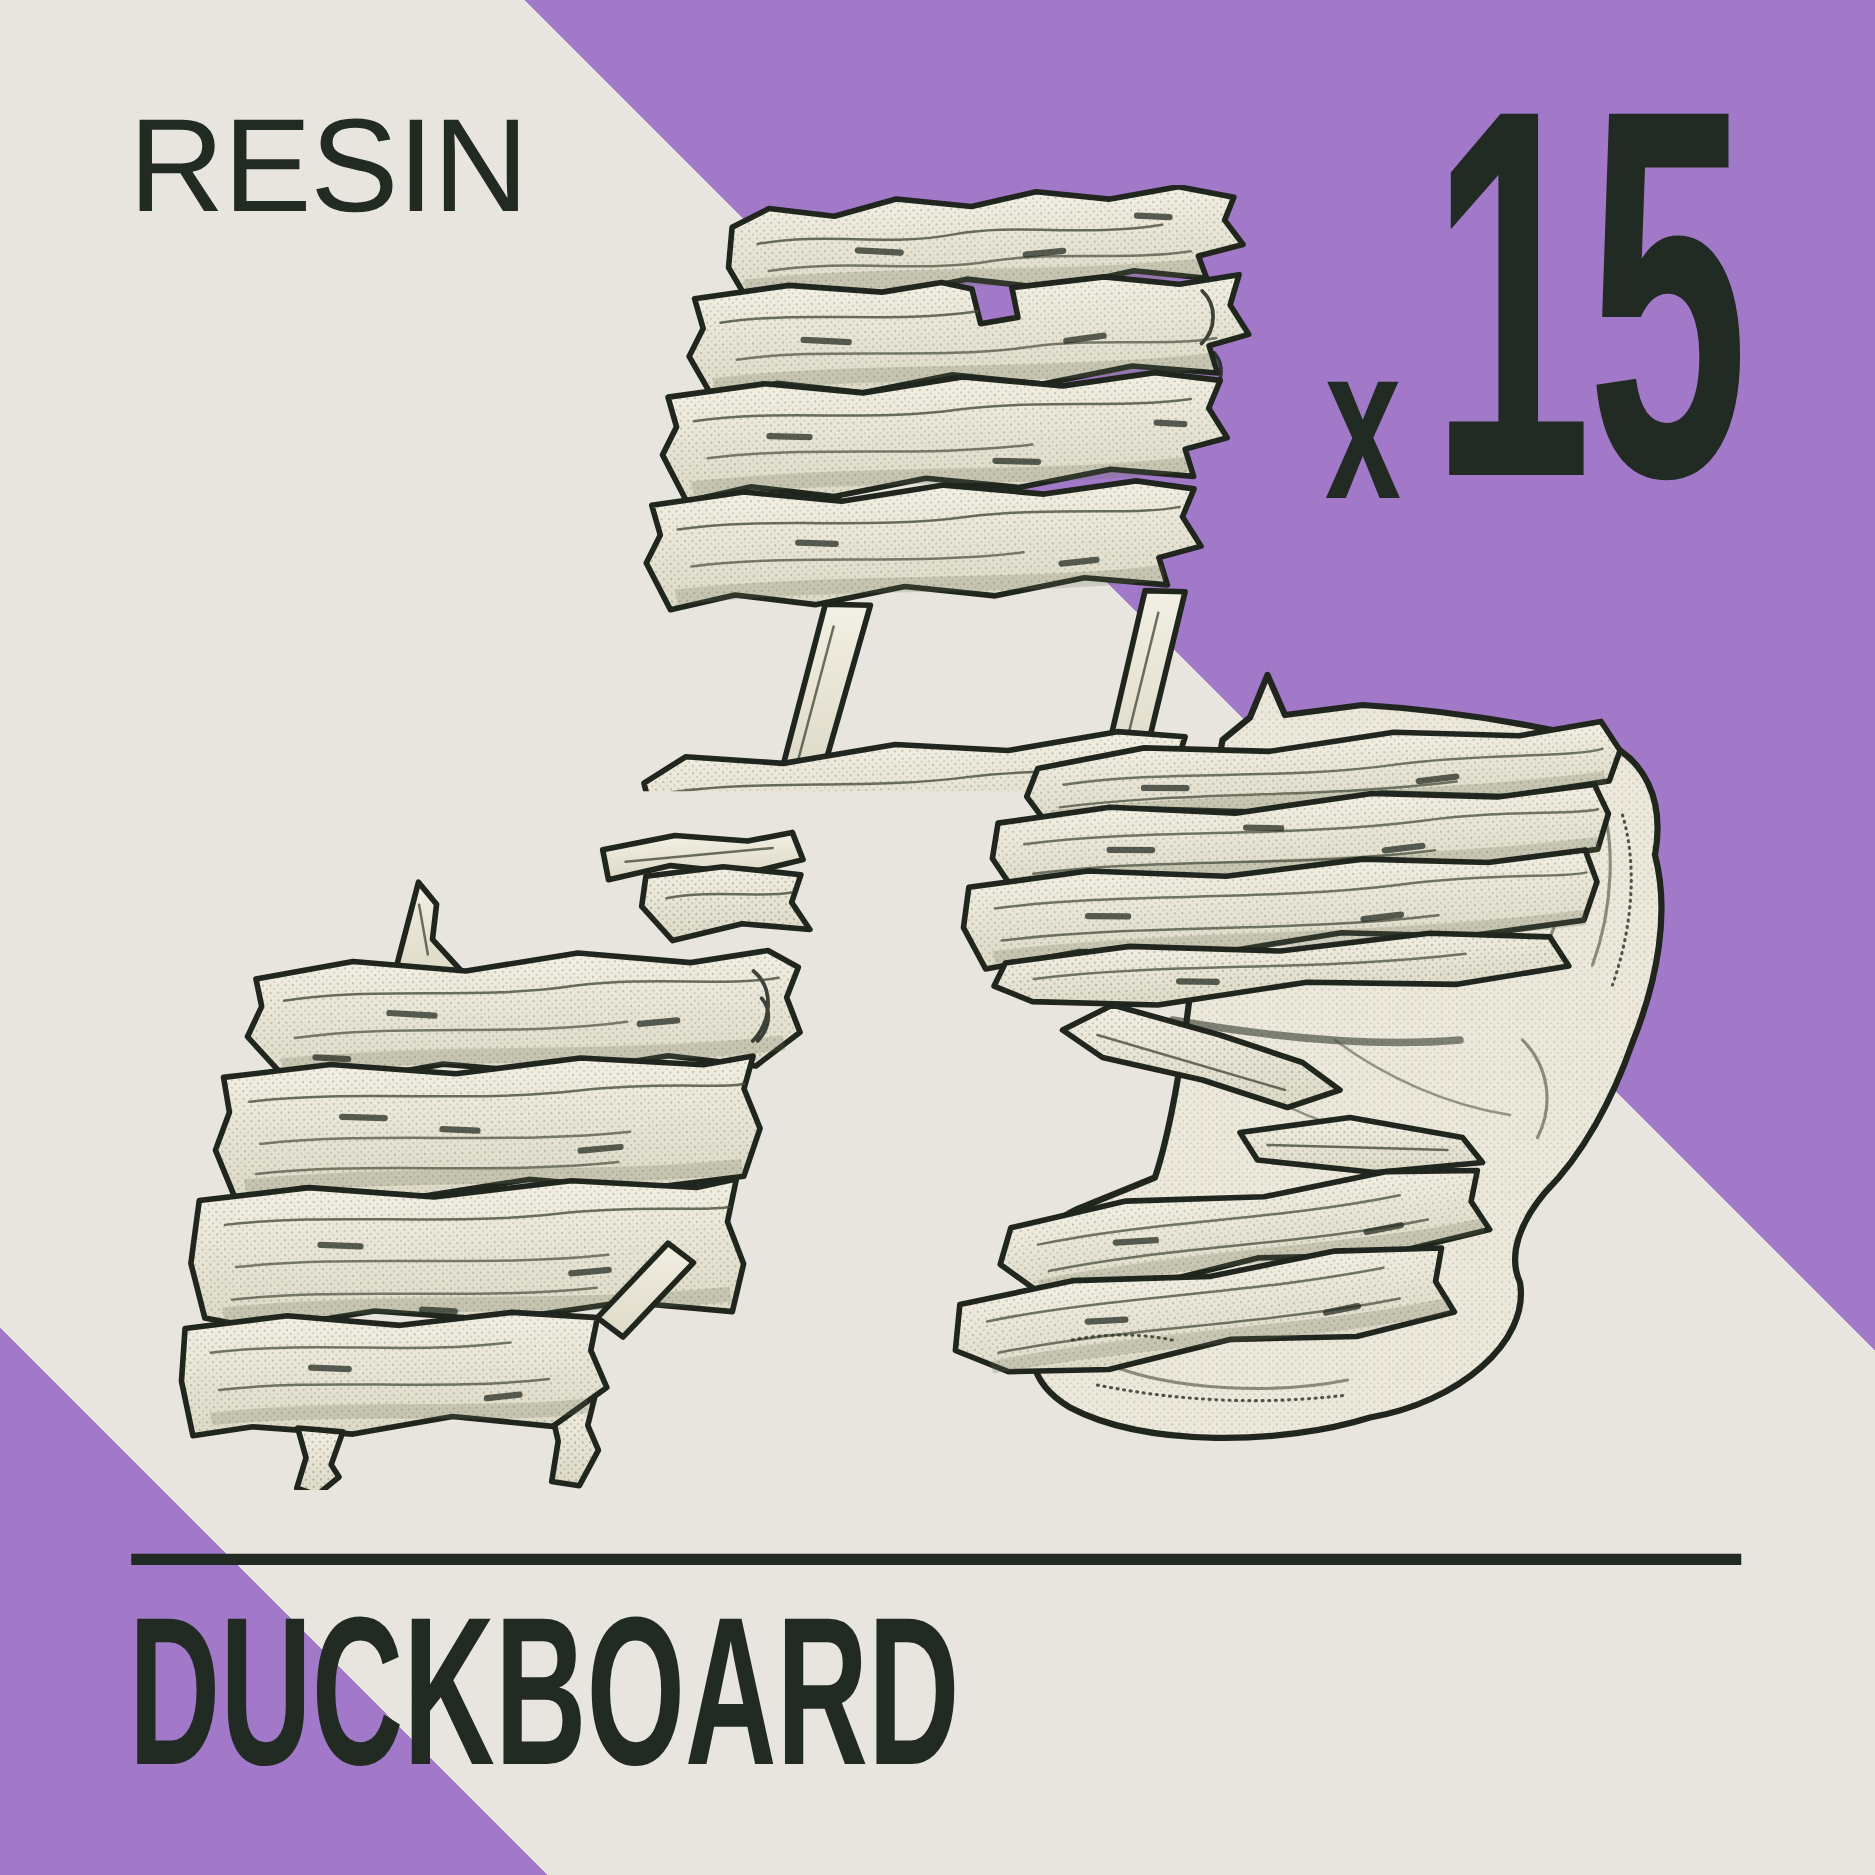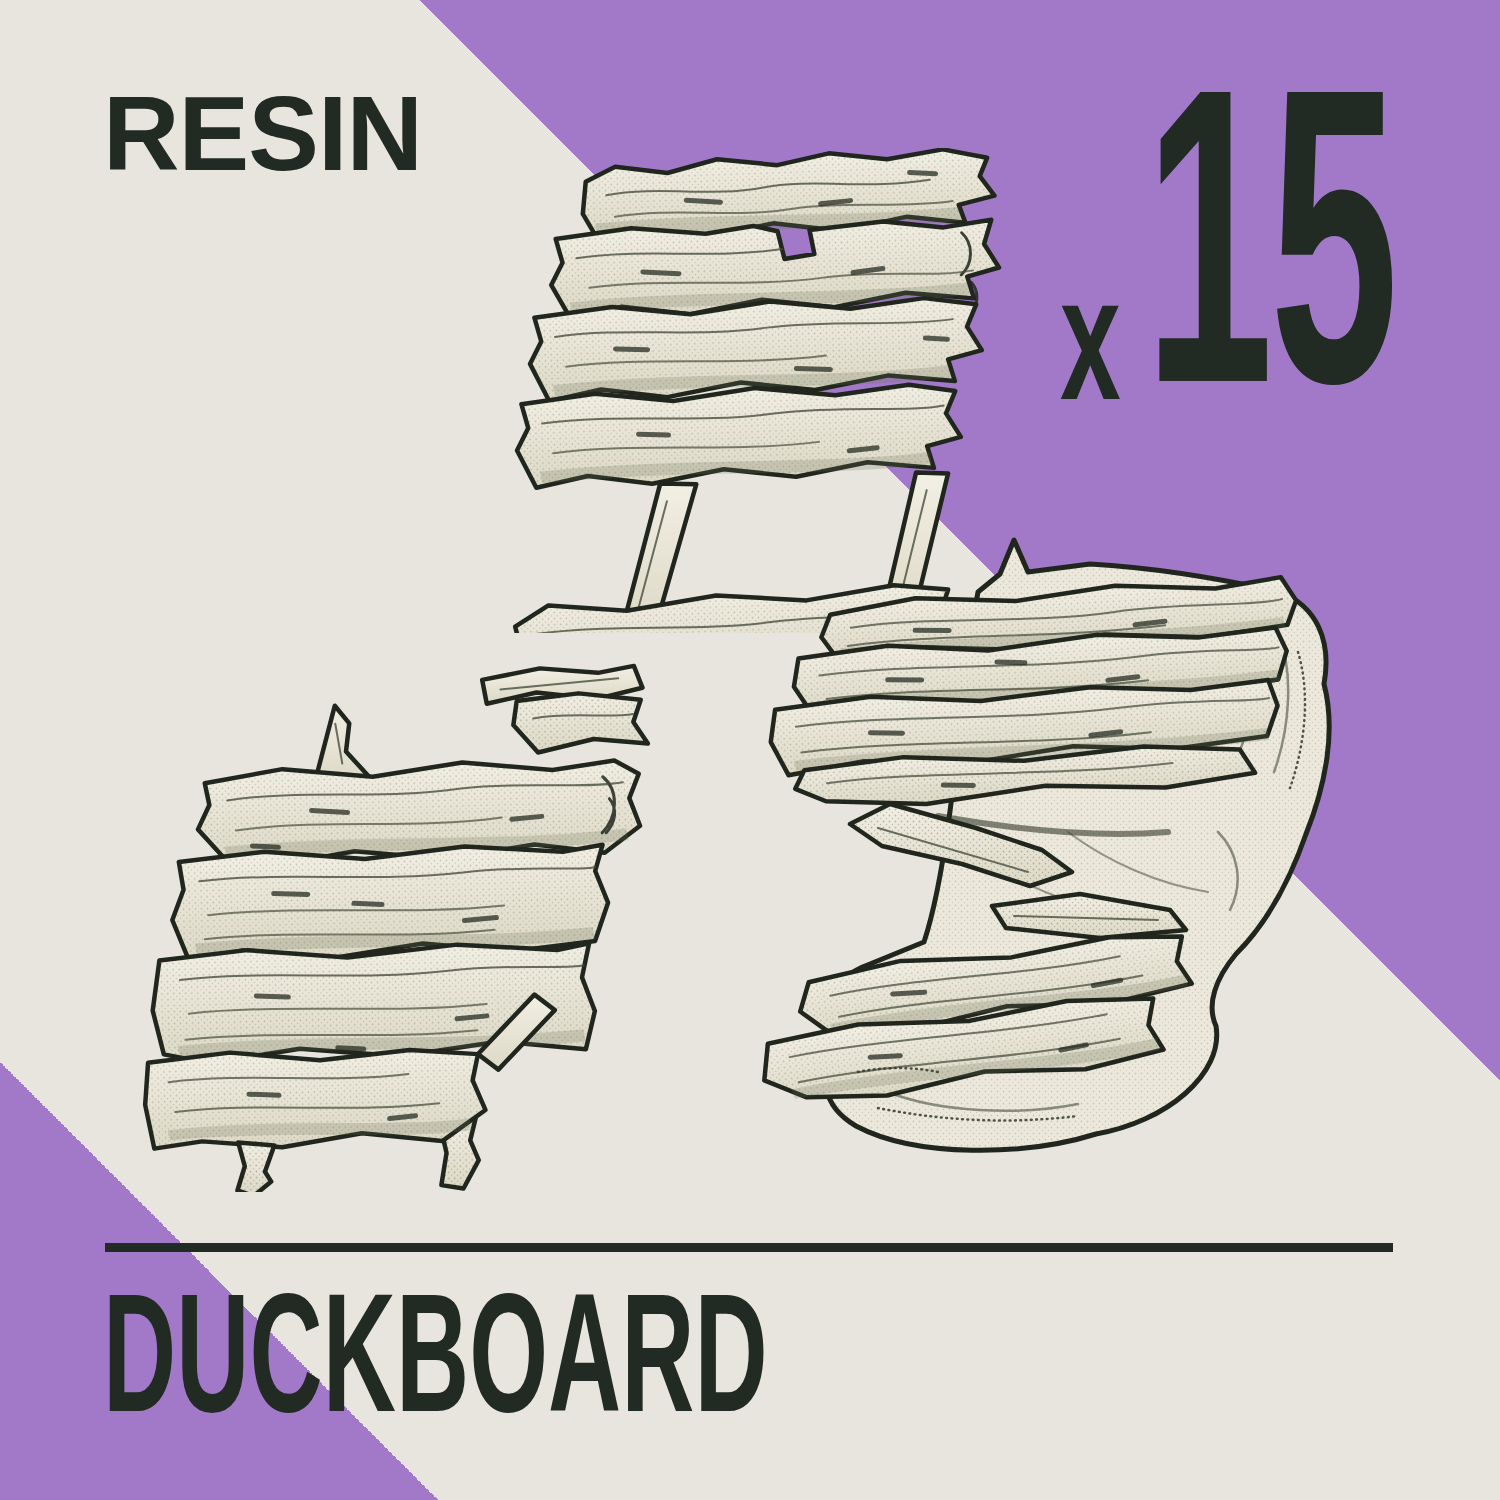--- a/index.html
+++ b/index.html
@@ -8,21 +8,21 @@
     font-family:"Liberation Sans",sans-serif;
     
     background:linear-gradient(45deg,
       #a279c9 0%, #a279c9 14.6%,
       #e8e5de 14.6%, #e8e5de 64%,
       #a279c9 64%, #a279c9 100%);
   }
   .ink{color:#222b23;}
   .material{
     position:absolute;left:103px;top:80px;
-    font-size:106px;font-weight:700;letter-spacing:-1px;line-height:1;
+    font-size:106px;font-weight:400;letter-spacing:-1px;line-height:1;
   }
   .qty-value{
     position:absolute;right:105px;top:26px;
     font-size:420px;font-weight:700;line-height:1;letter-spacing:-6px;
     transform:scaleX(0.55);transform-origin:100% 0;
     white-space:nowrap;
   }
   .qty-prefix{
     position:absolute;left:1060px;top:250px;
     font-size:176px;font-weight:700;line-height:1;

